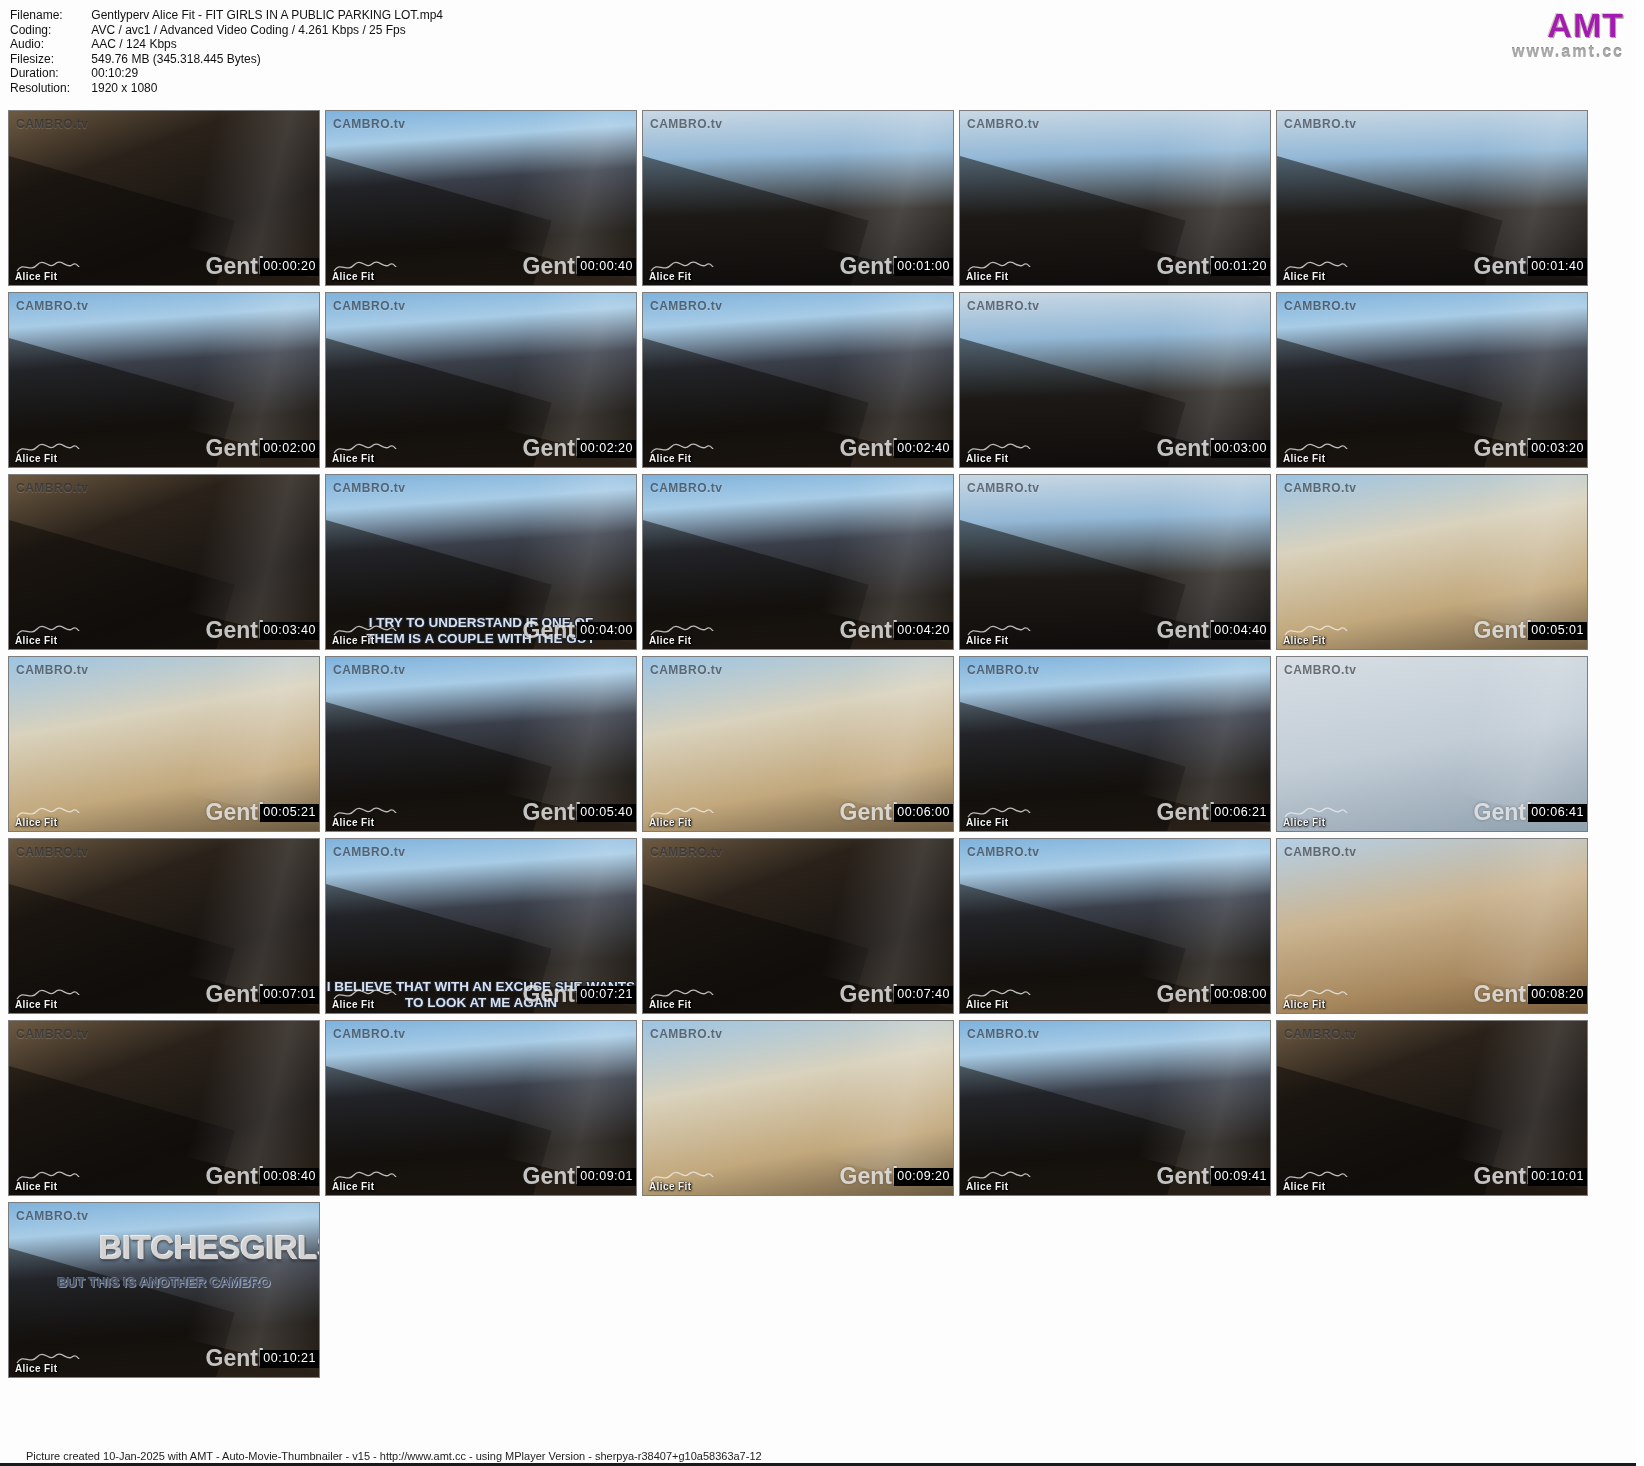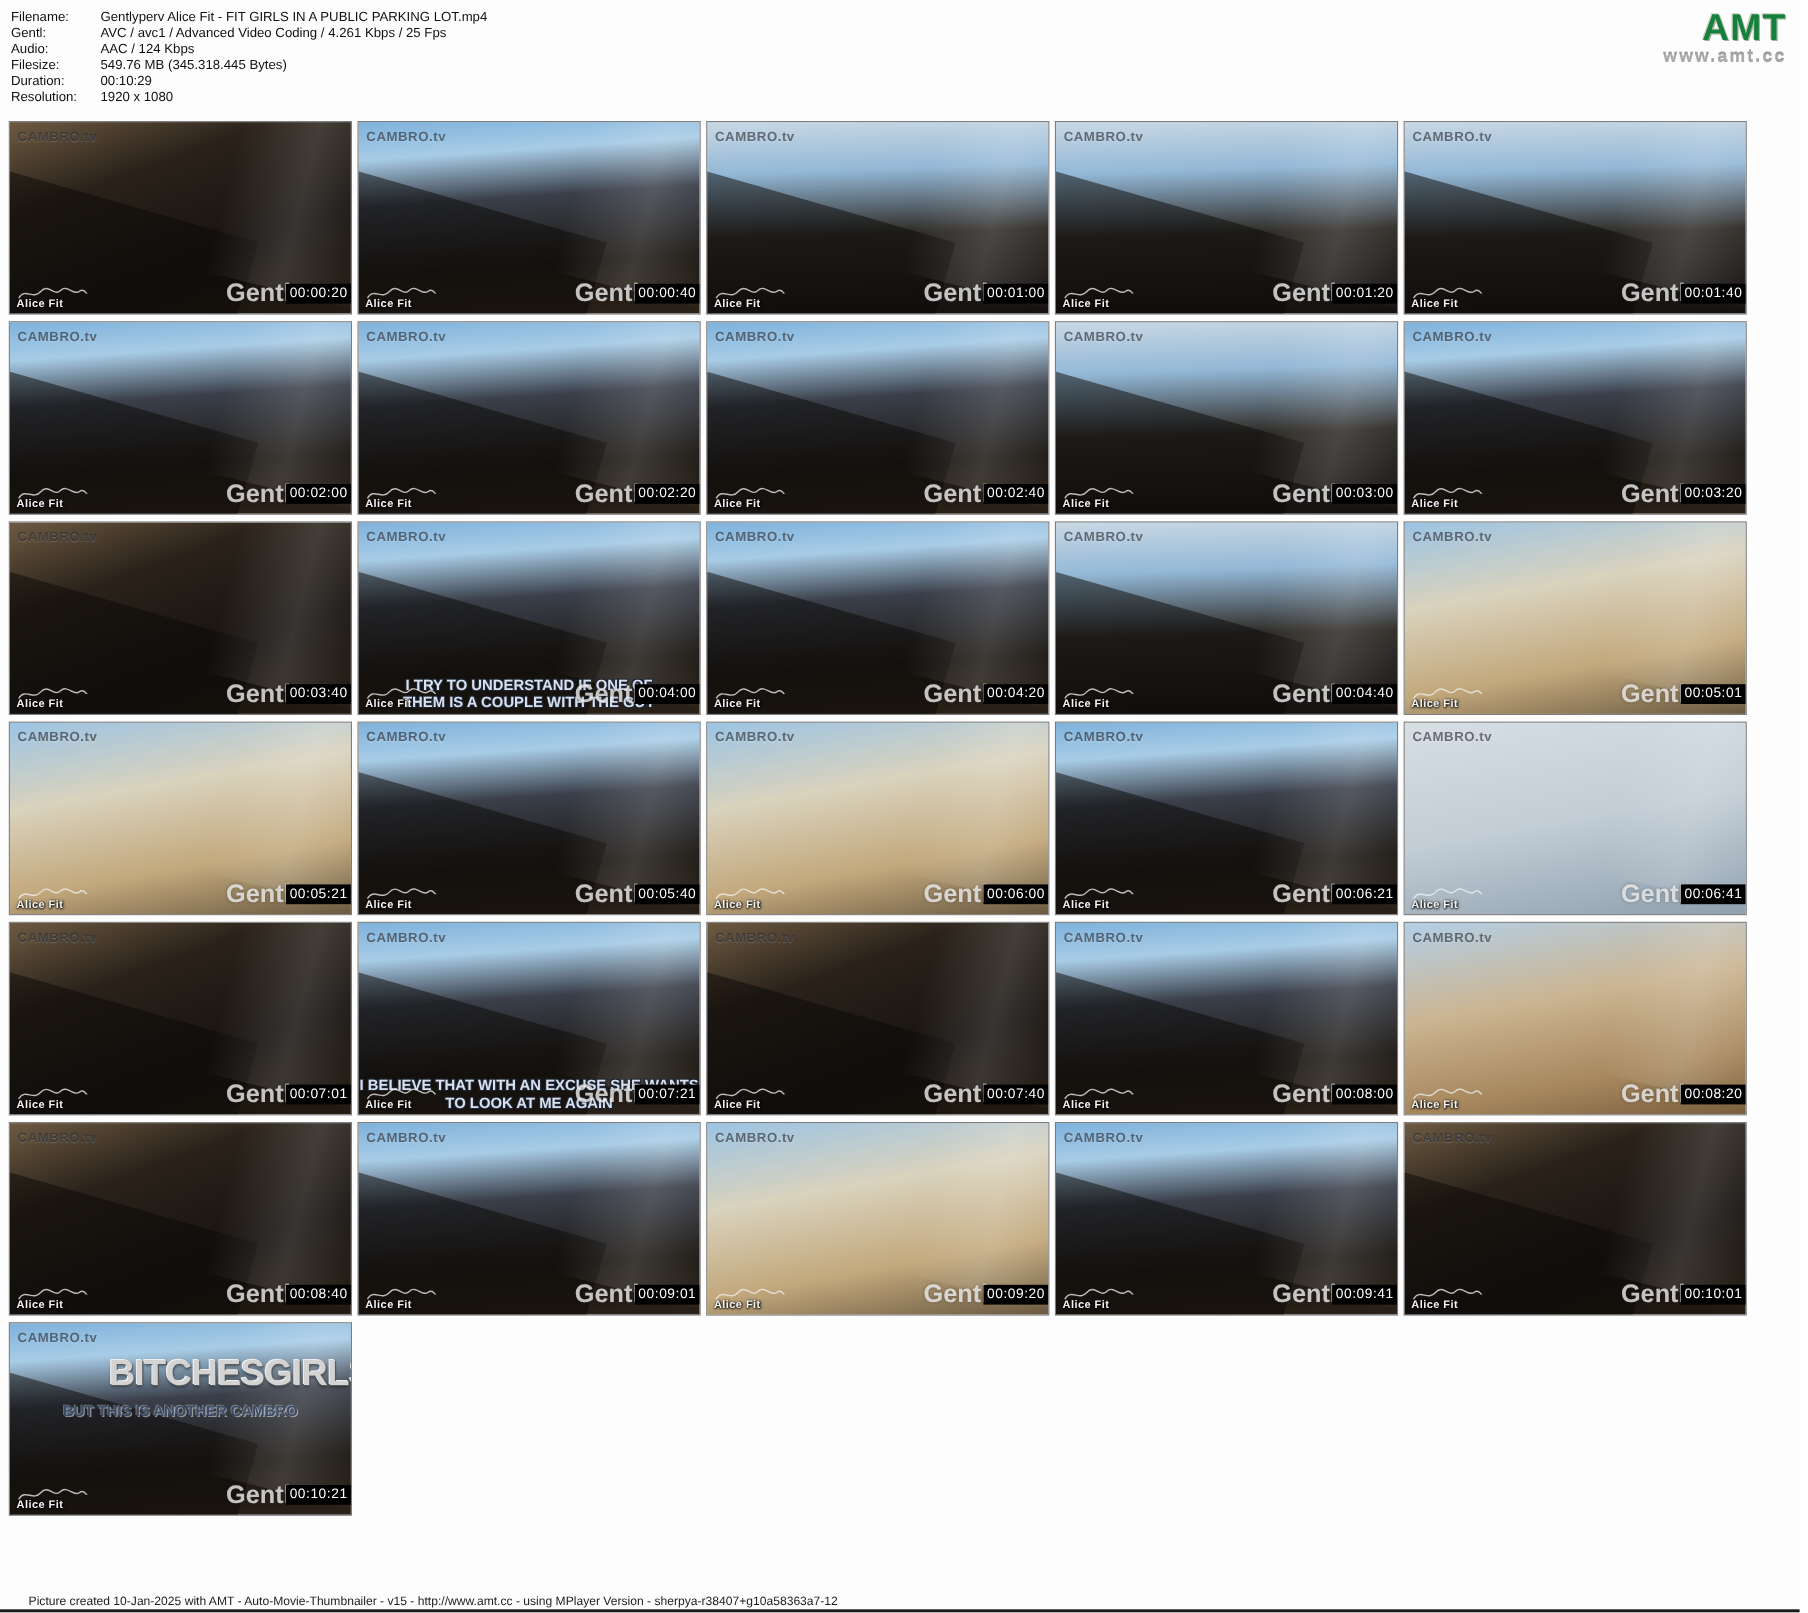--- a/index.html
+++ b/index.html
@@ -8,21 +8,21 @@
   .page { position:relative; width:1636px; height:1466px; background:#fdfdfd; }
 
   
   .meta-panel { position:absolute; left:10px; top:8px; font-size:12px; color:#111; line-height:14.6px; }
   .meta-row { white-space:nowrap; }
   .meta-label { display:inline-block; width:78px; }
   .meta-value { display:inline-block; }
 
   
   .amt-logo { position:absolute; top:8px; right:12px; text-align:right; line-height:1; }
-  .amt-title { font-size:34px; font-weight:800; letter-spacing:1px; color:#15803d;
+  .amt-title { font-size:34px; font-weight:800; letter-spacing:1px; color:#a21caf;
                text-shadow:0 0 1px #fff, 1px 1px 0 #a49e8c, -1px -1px 0 #cfc9b4; }
   .amt-url { margin-top:2px; font-size:16px; font-weight:700; letter-spacing:2px; color:#a8a8a8;
              text-shadow:0 1px 0 #fff, 0 -1px 0 #8a8a8a; }
 
   
   .grid { position:absolute; left:8px; top:110px; display:grid;
           grid-template-columns:repeat(5, 312px); gap:6px 5px; }
   .tile { position:relative; width:312px; height:176px; border:1px solid #7d7d7d;
           overflow:hidden; background:#202020; }
 
@@ -71,21 +71,21 @@
 <body>
 
 <div class="page">
 
   <div class="meta-panel">
     <div class="meta-row">
       <span class="meta-label">Filename:</span>
       <span class="meta-value">Gentlyperv Alice Fit - FIT GIRLS IN A PUBLIC PARKING LOT.mp4</span>
     </div>
     <div class="meta-row">
-      <span class="meta-label">Gentl:</span>
+      <span class="meta-label">Coding:</span>
       <span class="meta-value">AVC / avc1 / Advanced Video Coding / 4.261 Kbps / 25 Fps</span>
     </div>
     <div class="meta-row">
       <span class="meta-label">Audio:</span>
       <span class="meta-value">AAC / 124 Kbps</span>
     </div>
     <div class="meta-row">
       <span class="meta-label">Filesize:</span>
       <span class="meta-value">549.76 MB (345.318.445 Bytes)</span>
     </div>

